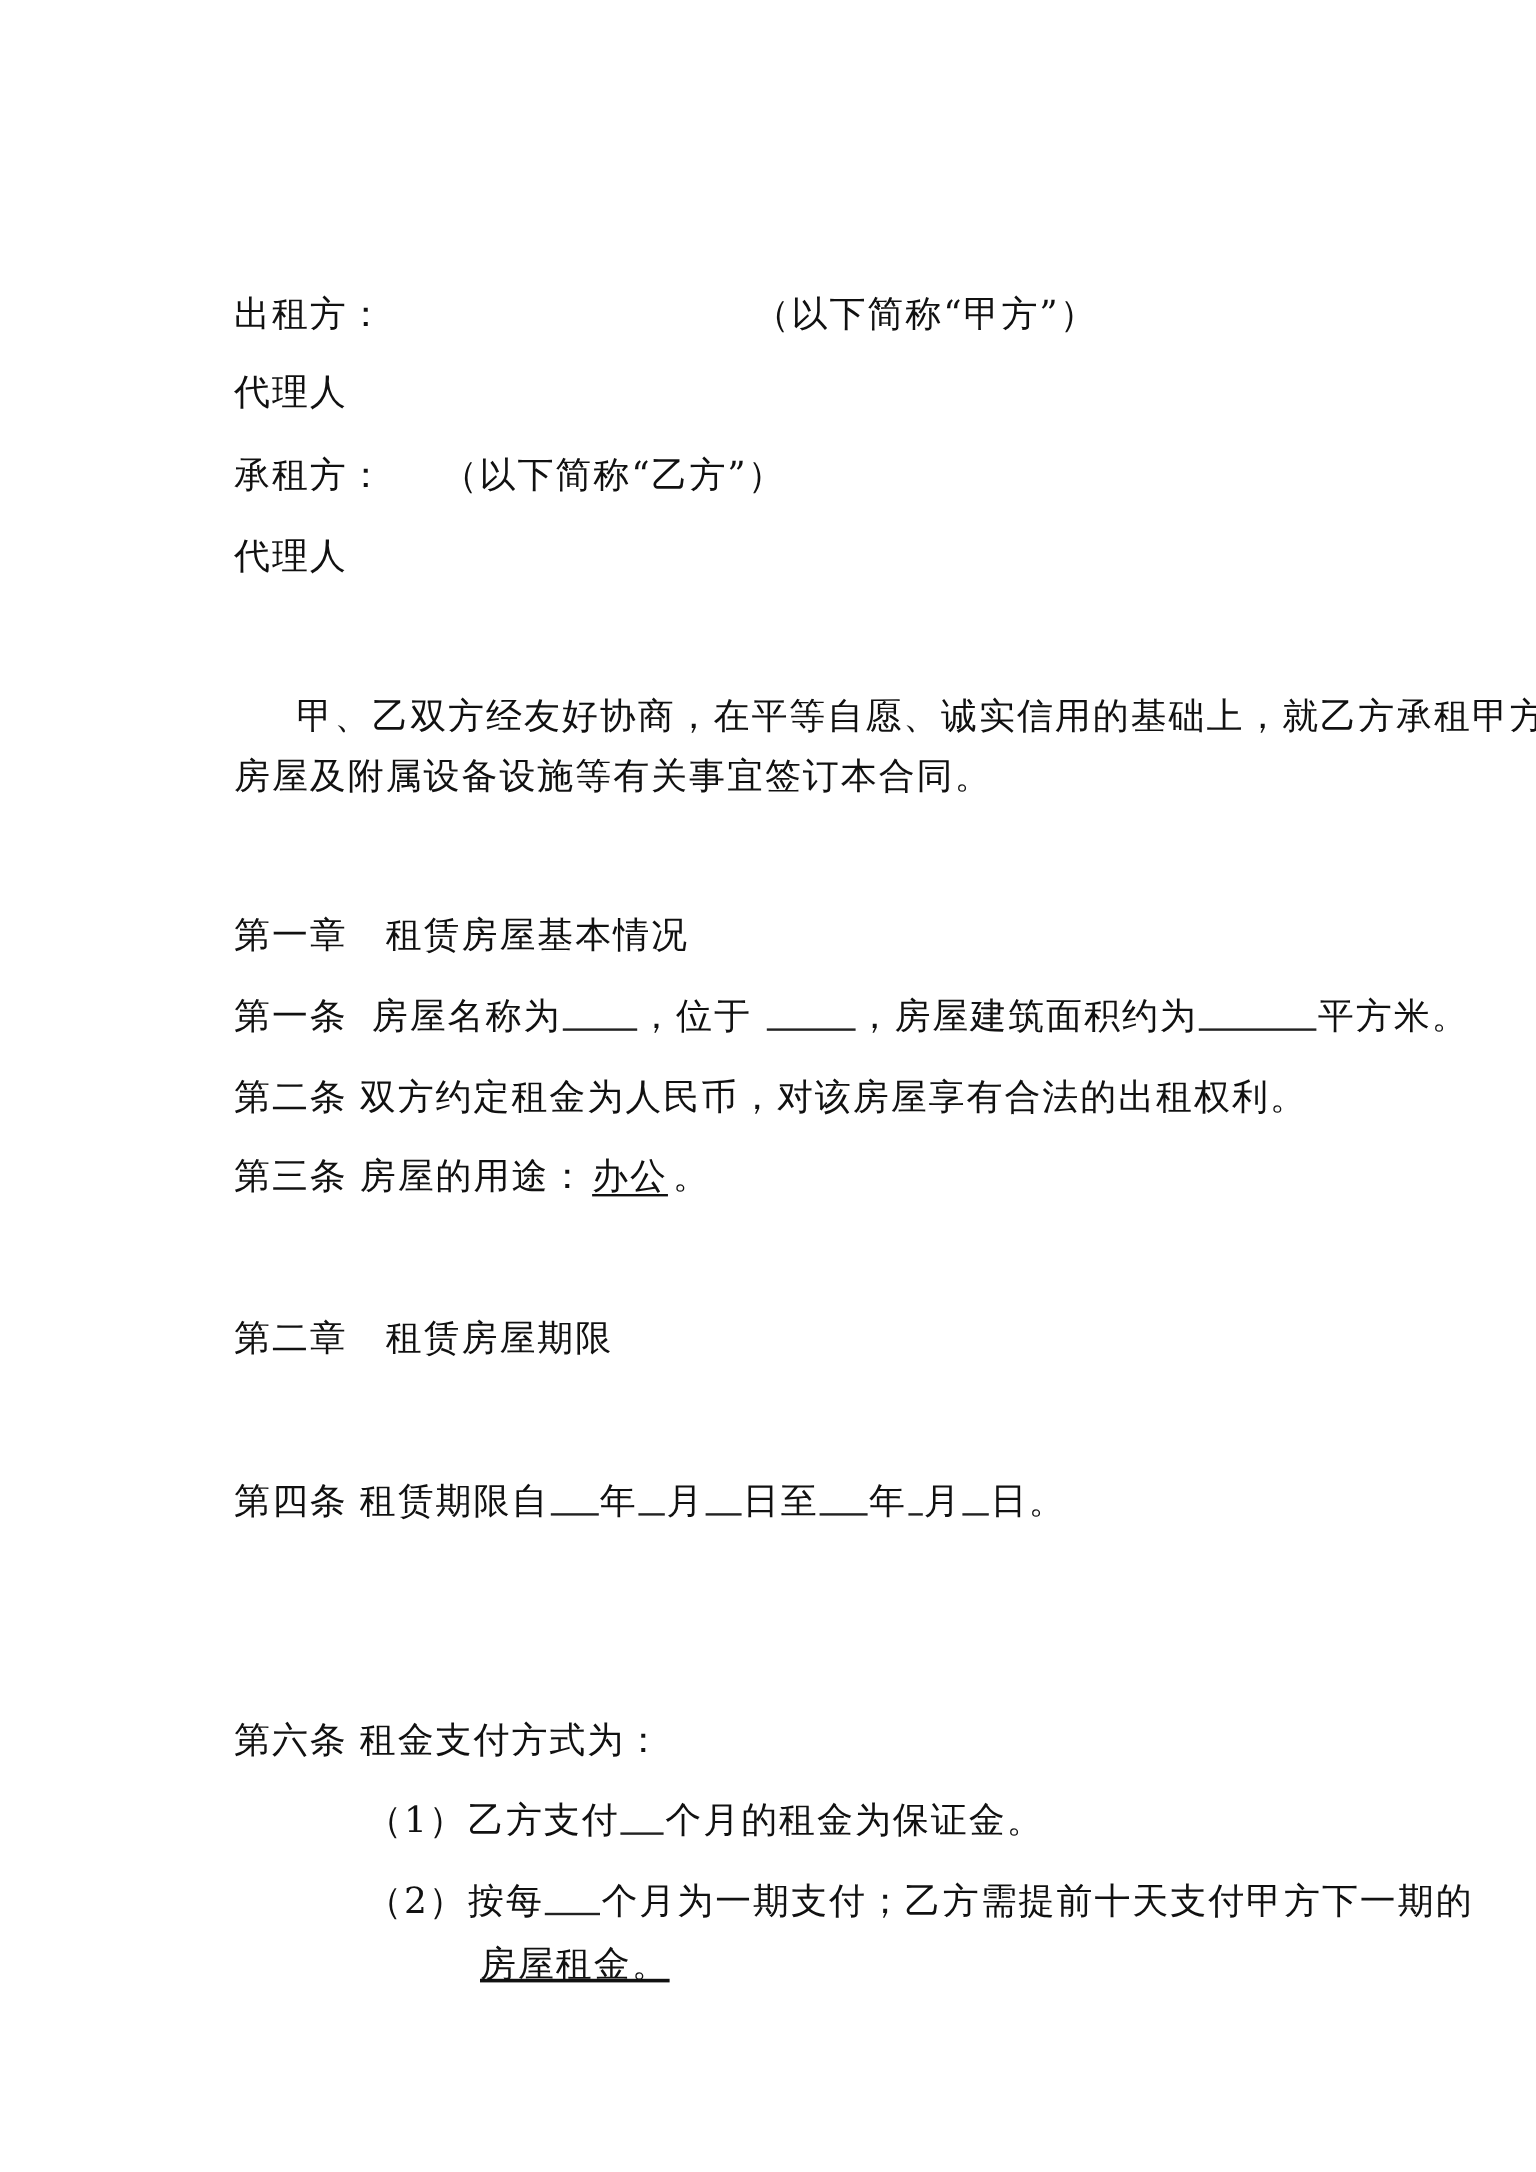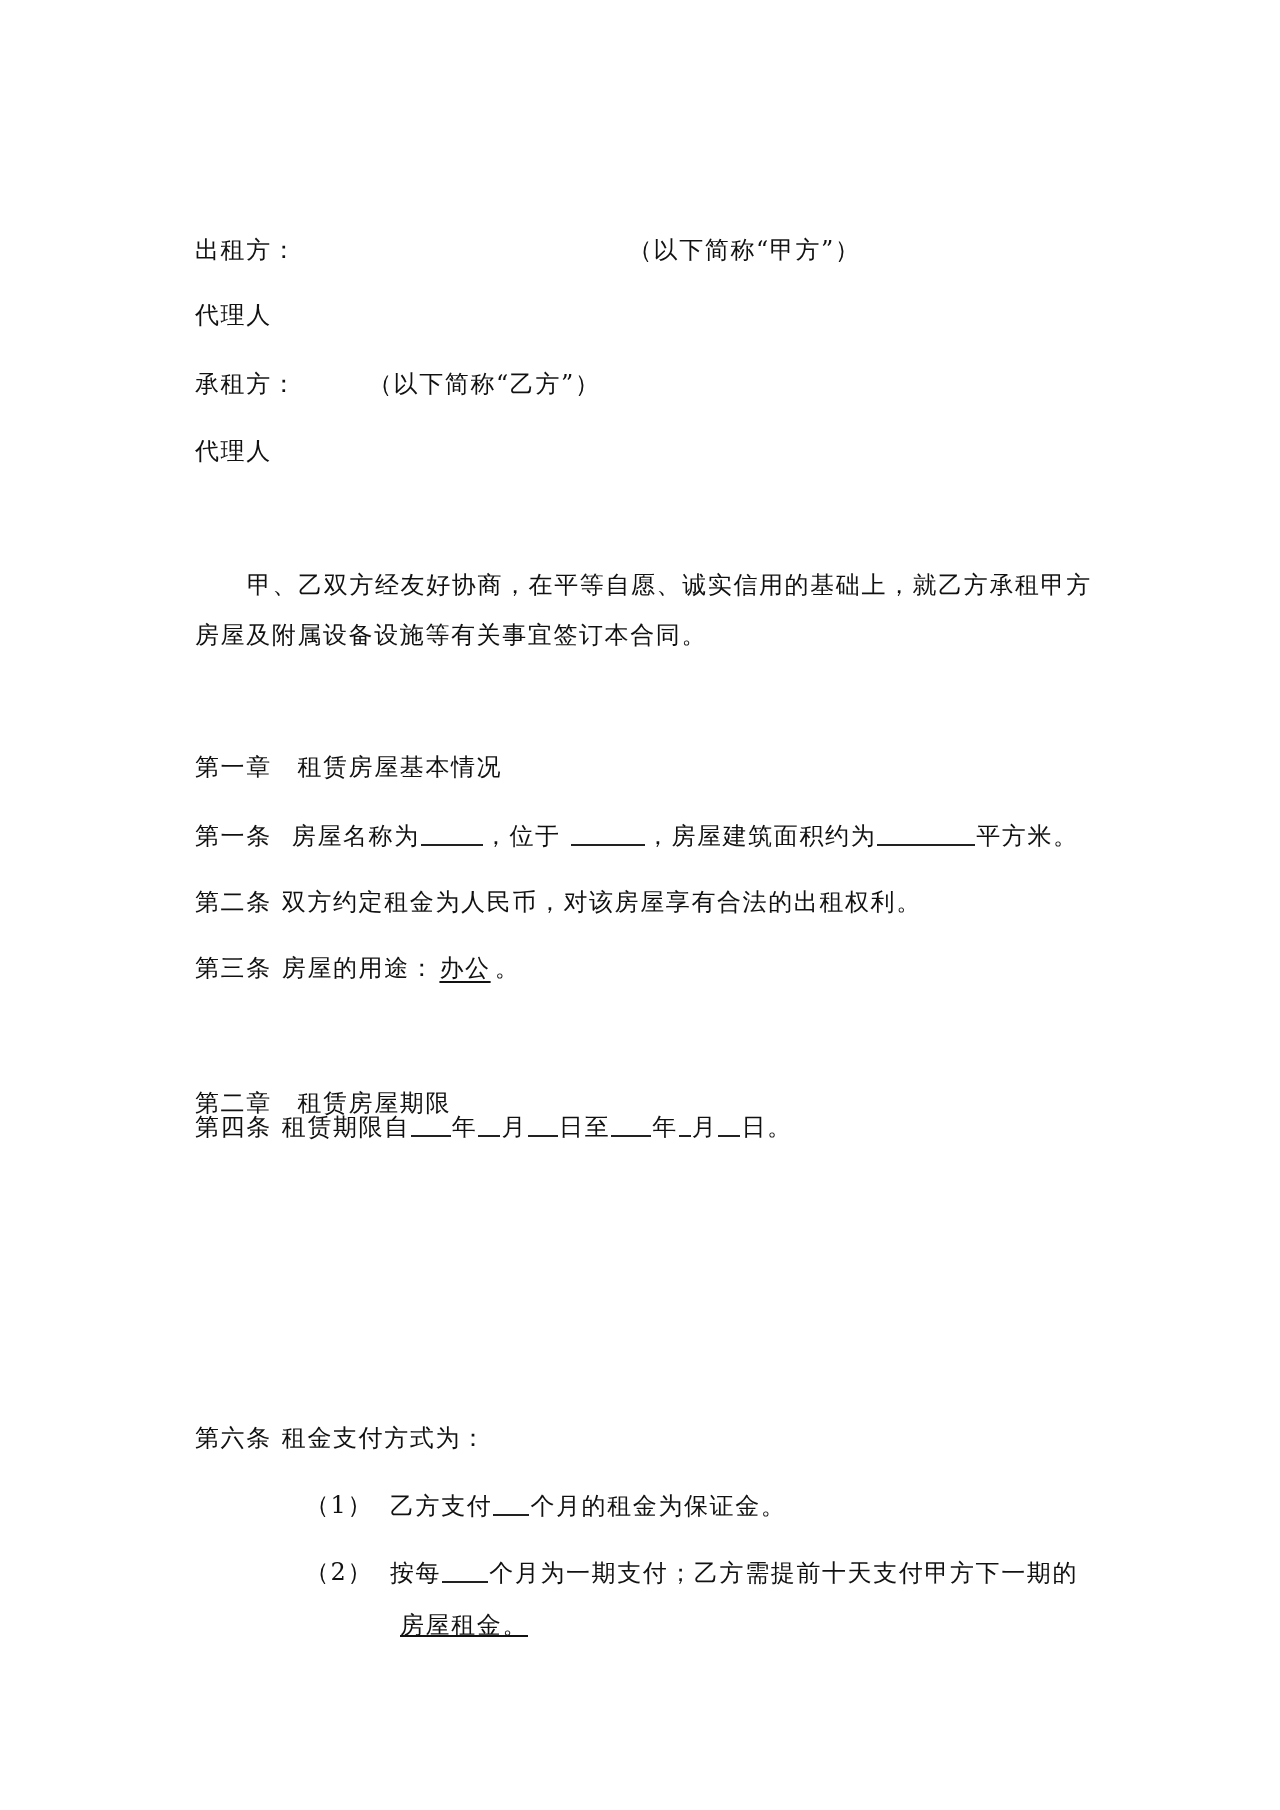--- a/index.html
+++ b/index.html
@@ -17,25 +17,26 @@
     }
     .page {
       position: absolute;
       left: 0; top: 0;
       width: 1280px;
       height: 1810px;
       background: #ffffff;
     }
     .line {
       position: absolute;
-      font-size: 24px;
+      font-size: 30px;
       line-height: 30px;
       height: 30px;
       white-space: nowrap;
       letter-spacing: 1.6px;
+      margin-top: 13px;
     }
     .center {
       left: 195px;
       width: 895px;
       text-align: left;
     }
     .blank {
       display: inline-block;
       border-bottom: 2px solid #222;
       height: 24px;
@@ -97,21 +98,21 @@
   </div>
 
   <div class="line" style="left:195px; top:953px;">
     <span>第三条</span><span class="gap" style="width:10px"></span><span>房屋的用途：</span><span class="ul-text">办公</span><span>。</span>
   </div>
 
   <div class="line center" style="top:1088px;">
     <span>第二章　租赁房屋期限</span>
   </div>
 
-  <div class="line" style="left:195px; top:1111px;">
+  <div class="line" style="left:195px; top:1224px;">
     <span>第四条</span><span class="gap" style="width:10px"></span><span>租赁期限自</span><span class="blank" style="width:40px"></span><span>年</span><span class="blank" style="width:22px"></span><span>月</span><span class="blank" style="width:30px"></span><span>日至</span><span class="blank" style="width:40px"></span><span>年</span><span class="blank" style="width:12px"></span><span>月</span><span class="blank" style="width:22px"></span><span>日。</span>
   </div>
 
 
 
   <div class="line" style="left:195px; top:1423px;">
     <span>第六条</span><span class="gap" style="width:10px"></span><span>租金支付方式为：</span>
   </div>
 
   <div class="line" style="left:305px; top:1490px;">

